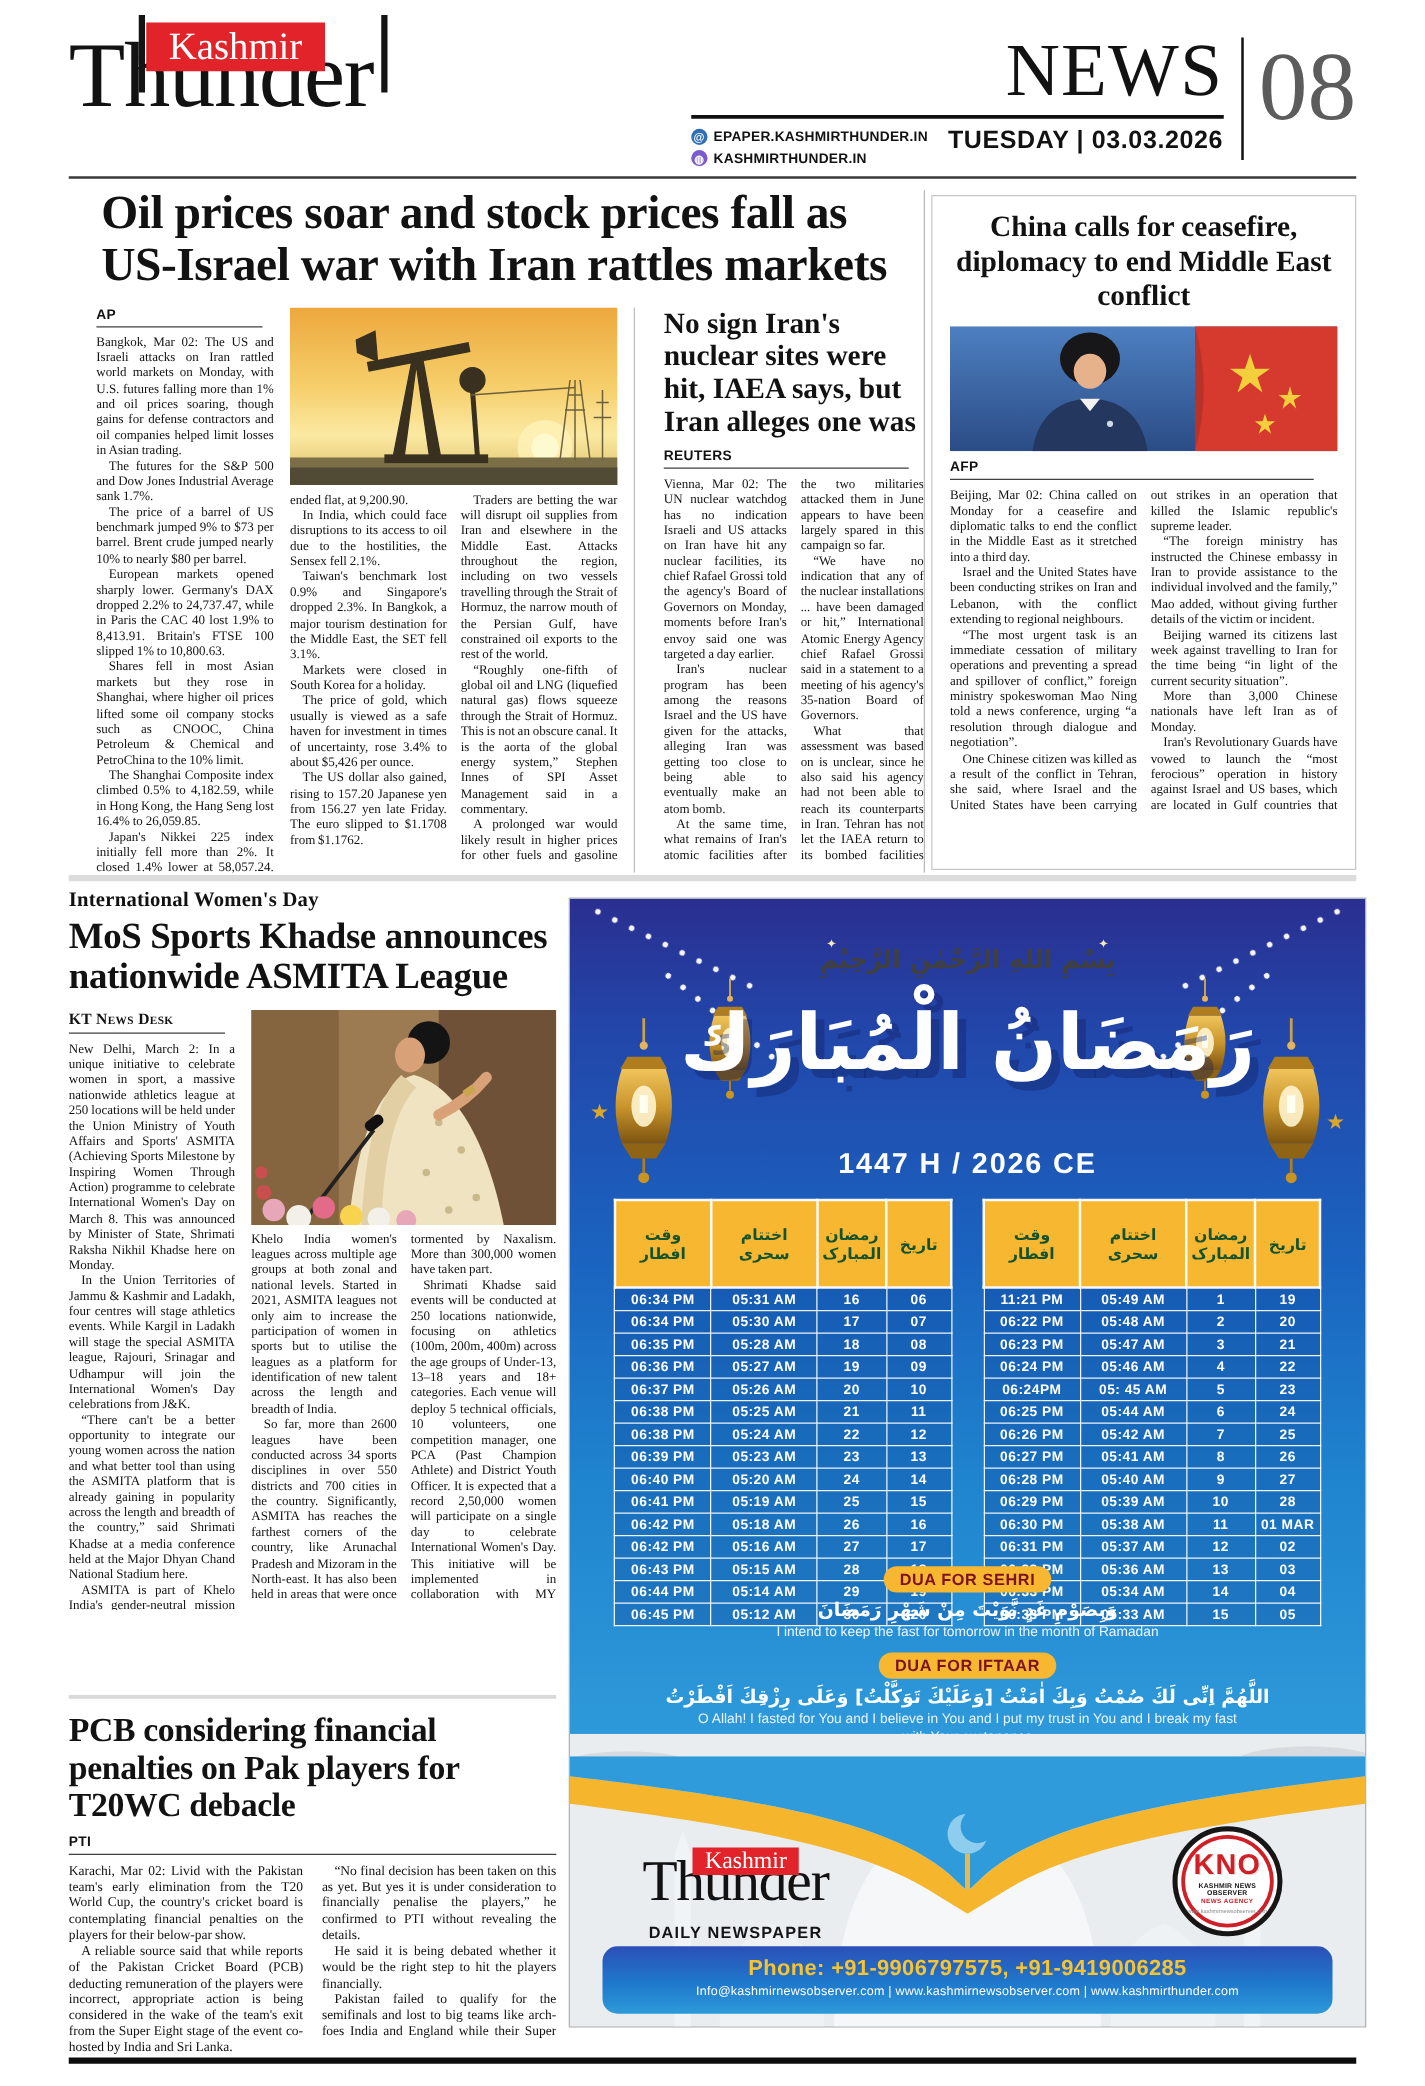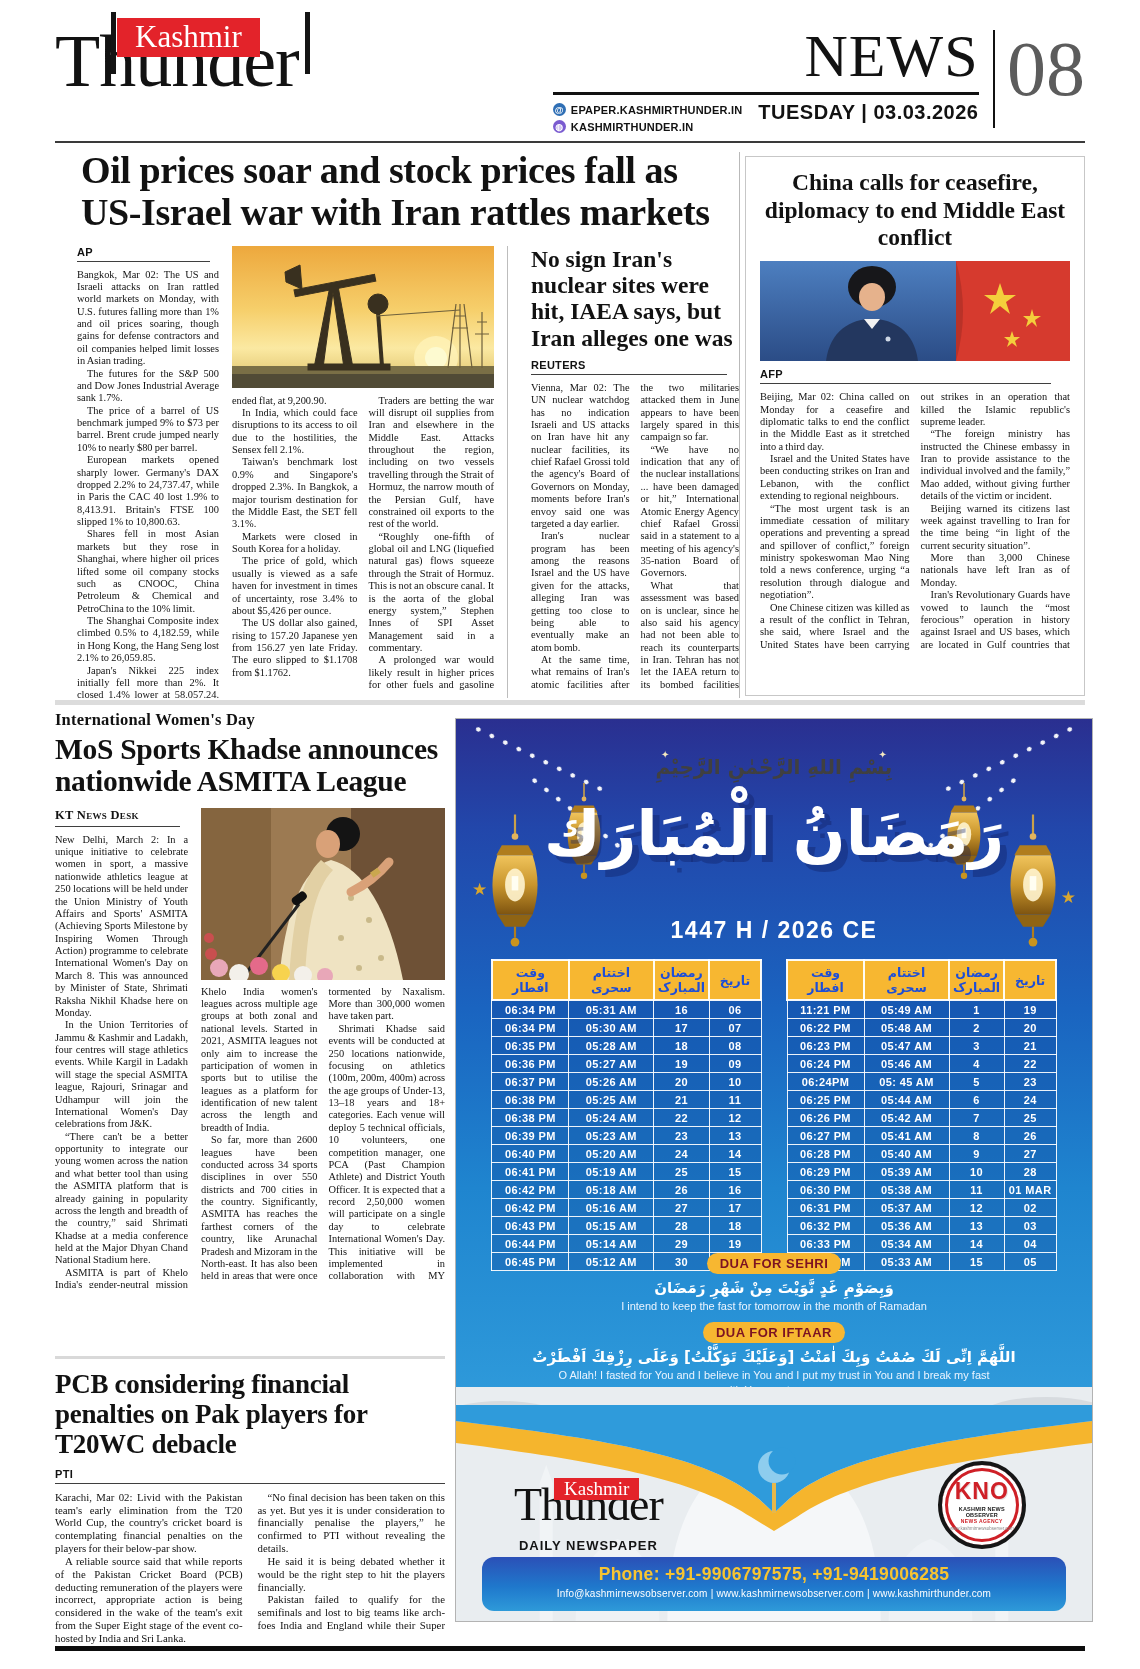--- a/index.html
+++ b/index.html
@@ -69,21 +69,21 @@
 #foot-rule{left:55px;right:55px;top:1646px;height:5px;background:#0d0d0d}
 
 #ad{left:455px;top:718px;width:638px;height:904px;border:1px solid #b3b3b3;background:#e9edf0;overflow:hidden}
 #ad-blue{position:absolute;left:0;top:0;width:100%;height:690px;
  background:linear-gradient(180deg,#2a2f90 0%,#2247ab 16%,#1a64c0 42%,#1f85cf 68%,#2f9bdb 100%)}
 .bismillah{position:absolute;top:36px;width:100%;text-align:center;color:#404040;font:bold 20px "DejaVu Sans",sans-serif}
 .ad-title{position:absolute;top:78px;width:100%;text-align:center;color:#fff;font:bold 62px "DejaVu Sans",sans-serif;text-shadow:7px 7px 0 rgba(15,25,90,.35)}
 .ad-year{position:absolute;top:198px;width:100%;text-align:center;color:#fff;font:bold 23px "Liberation Sans",sans-serif;letter-spacing:1.5px}
 #tables{position:absolute;top:240px;left:0;right:0;display:flex;justify-content:center;gap:24px}
 .ptable{border-collapse:collapse;table-layout:fixed}
-.ptable th{background:#f7b731;color:#1d4ed8;font:bold 12.5px "DejaVu Sans",sans-serif;padding:4px 3px;border:2px solid rgba(255,255,255,.95)}
+.ptable th{background:#f7b731;color:#14532d;font:bold 12.5px "DejaVu Sans",sans-serif;padding:19px 3px;border:2px solid rgba(255,255,255,.95)}
 .ptable td{background:rgba(12,62,150,.30);color:#fff;font:bold 11px "Liberation Sans",sans-serif;text-align:center;padding:2.5px 3px;border:1.5px solid rgba(255,255,255,.92);letter-spacing:.4px}
 .cw1{width:77px}.cw2{width:85px}.cw3{width:44px}.cw4{width:52px}
 #duas{position:absolute;top:534px;width:100%;text-align:center;color:#fff}
 .dua-pill{display:inline-block;background:#f7b731;color:#7c1322;font:bold 13px "Liberation Sans",sans-serif;letter-spacing:.5px;padding:3px 13px;border-radius:12px}
 .dua-ar{font:bold 15px "DejaVu Sans",sans-serif;margin:5px 0 2px;color:#fff}
 .dua-en{font:11px "Liberation Sans",sans-serif;color:#eaf4ff;line-height:1.35;width:440px;margin:0 auto}
 #swoosh,#mosque{position:absolute;left:0;width:100%}
 #mosque{top:668px;height:236px}
 #swoosh{top:686px;height:126px}
 #ad-logos{position:absolute;left:58px;right:58px;top:742px;display:flex;justify-content:space-between;align-items:center;z-index:3}
@@ -156,21 +156,21 @@
     <h1>Oil prices soar and stock prices fall as US-Israel war with Iran rattles markets</h1>
     <div id="lead-row">
       <div id="lead-c1">
         <div class="byline">AP</div>
         <div>
             <p class="para">Bangkok, Mar 02: The US and Israeli attacks on Iran rattled world markets on Monday, with U.S. futures falling more than 1% and oil prices soaring, though gains for defense contractors and oil companies helped limit losses in Asian trading.</p>
             <p class="para">The futures for the S&amp;P 500 and Dow Jones Industrial Average sank 1.7%.</p>
             <p class="para">The price of a barrel of US benchmark jumped 9% to $73 per barrel. Brent crude jumped nearly 10% to nearly $80 per barrel.</p>
             <p class="para">European markets opened sharply lower. Germany's DAX dropped 2.2% to 24,737.47, while in Paris the CAC 40 lost 1.9% to 8,413.91. Britain's FTSE 100 slipped 1% to 10,800.63.</p>
             <p class="para">Shares fell in most Asian markets but they rose in Shanghai, where higher oil prices lifted some oil company stocks such as CNOOC, China Petroleum &amp; Chemical and PetroChina to the 10% limit.</p>
-            <p class="para">The Shanghai Composite index climbed 0.5% to 4,182.59, while in Hong Kong, the Hang Seng lost 2.1% to 26,059.85.</p>
+            <p class="para">The Shanghai Composite index climbed 0.5% to 4,182.59, while in Hong Kong, the Hang Seng lost 16.4% to 26,059.85.</p>
             <p class="para">Japan's Nikkei 225 index initially fell more than 2%. It closed 1.4% lower at 58,057.24. Offsetting other losses, shares in defence-related stocks including Mitsubishi Heavy Industries and IHI Corp. advanced.</p>
           </div>
       </div>
       <div id="lead-mid">
         <svg class="photo" viewBox="0 0 262 142">
           <defs>
               <linearGradient id="sky" x1="0" y1="0" x2="0" y2="1">
             <stop offset="0" stop-color="#eda83d"></stop>
                 <stop offset=".45" stop-color="#f6cf6b"></stop>
                 <stop offset=".72" stop-color="#fbe9a2"></stop>

